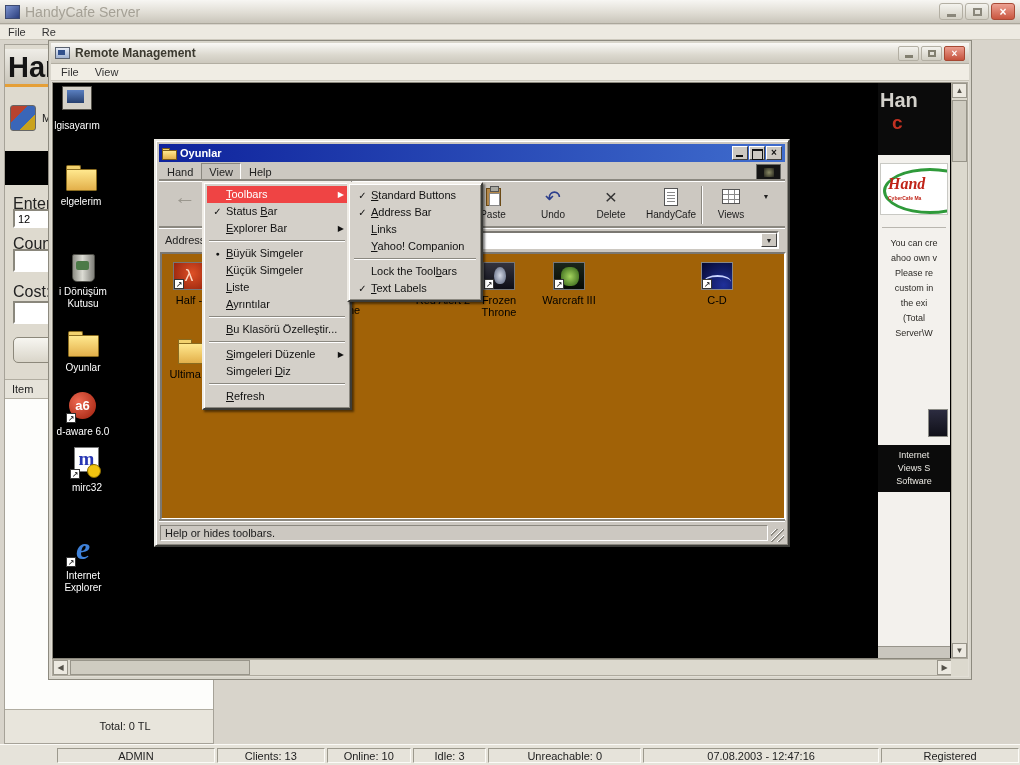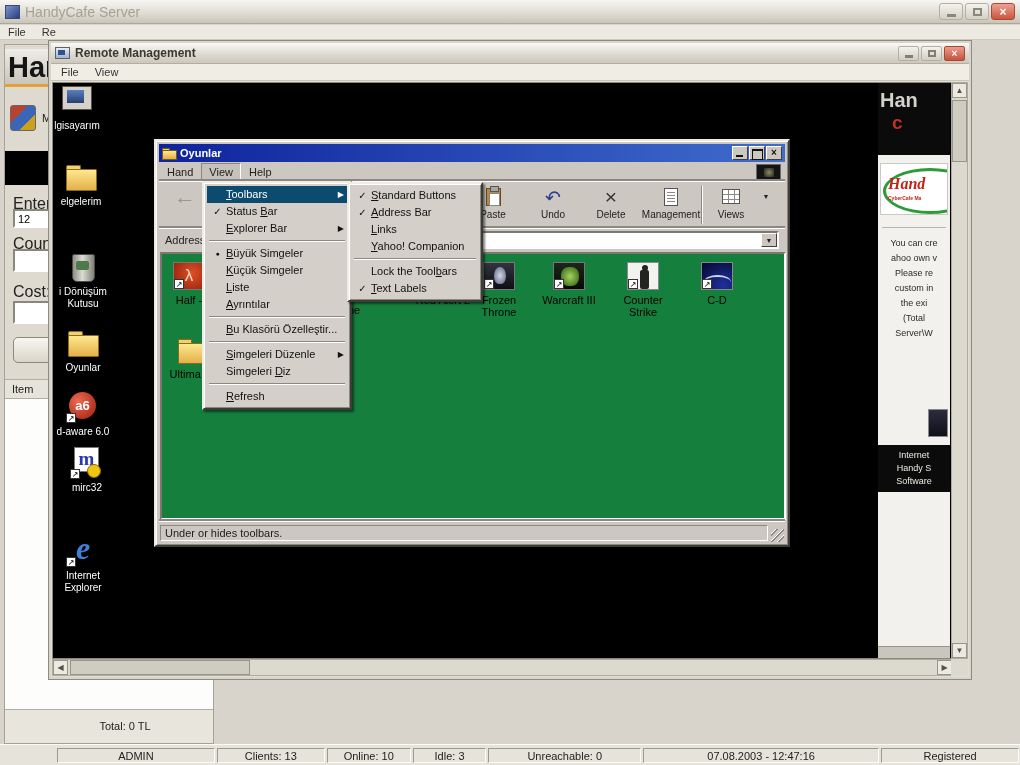--- a/index.html
+++ b/index.html
@@ -160,21 +160,21 @@
   .tbg-views{width:18px;height:15px;background:#fff;border:1px solid #555;
     background-image:linear-gradient(#8a8a8a 1px,transparent 1px),linear-gradient(90deg,#8a8a8a 1px,transparent 1px);
     background-size:6px 5px;background-position:-1px -1px;}
   .tbg-drop{font-size:7px;color:#222;}
   .fw-addressbar{position:absolute;left:3px;top:87px;right:3px;height:22px;border-top:1px solid #fff;
     box-shadow:0 -2px 0 #8b8880;display:flex;align-items:center;font-size:11px;padding:0 6px;}
   .addr-combo{flex:1;height:18px;margin-left:7px;background:#fff;border:2px solid;
     border-color:#7b7872 #fff #fff #7b7872;position:relative;}
   .addr-drop{position:absolute;right:0;top:0;width:16px;height:14px;background:#ccc8c1;
     border:1px solid;border-color:#fff #404040 #404040 #fff;font-size:7px;text-align:center;line-height:13px;color:#222;}
-  .fw-content{position:absolute;left:4px;top:111px;width:626px;height:268px;background:#15803d;
+  .fw-content{position:absolute;left:4px;top:111px;width:626px;height:268px;background:#a16207;
     border:2px solid;border-color:#7b7872 #fff #fff #7b7872;overflow:hidden;}
   .file-item{position:absolute;width:64px;text-align:center;color:#000;}
   .fi-icon{width:32px;height:28px;margin:0 auto;position:relative;border:1px solid transparent;}
   .fi-label{font-size:11px;margin-top:4px;line-height:12px;}
   .fi-frag{position:absolute;font-size:11px;color:#000;}
   .icon-halflife{background:radial-gradient(circle at 60% 40%,#de5026,#8e1f0a);border-color:#777;}
   .icon-halflife::before{content:"\03BB";position:absolute;left:0;right:0;top:0;bottom:0;color:#ffd9c2;
     font-size:17px;line-height:26px;text-align:center;}
   .icon-redalert{background:#3b3733;border-color:#777;}
   .icon-frozen{background:linear-gradient(#33333e,#0e0e16);border-color:#777;}
@@ -203,21 +203,21 @@
   
   .menu{position:absolute;background:#d4d0c9;border:2px solid;border-color:#f0ede7 #3c3c38 #3c3c38 #f0ede7;
     box-shadow:inset 1px 1px 0 #fff,inset -1px -1px 0 #8b8880,2px 2px 2px rgba(0,0,0,.5);
     padding:3px;font-size:11px;color:#111;}
   #view-menu{left:149px;top:98px;width:150px;z-index:10;}
   #toolbars-submenu{left:294px;top:99px;width:136px;z-index:11;}
   .menu-item{position:relative;height:17px;line-height:17px;padding-left:19px;padding-right:14px;white-space:nowrap;}
   .menu-item .mark{position:absolute;left:4px;top:0;width:13px;text-align:center;font-size:10px;}
   .menu-item .mark.radio{font-size:7px;}
   .menu-item .arrow{position:absolute;right:3px;top:0;font-size:8px;}
-  .menu-item.hl{background:#0c4a6e;color:#fff;}
+  .menu-item.hl{background:#ef4444;color:#fff;}
   .menu-sep{height:2px;margin:3px 2px;border-top:1px solid #8b8880;border-bottom:1px solid #fff;}
 
   
   .remote-page{position:absolute;left:825px;top:0;width:72px;height:577px;background:#f3f1ed;z-index:2;overflow:hidden;}
   .rp-banner{height:72px;background:#0b0b0b;overflow:hidden;padding:6px 2px 0 2px;}
   .rp-b1{font-weight:bold;font-size:20px;line-height:22px;color:#d3d1cb;white-space:nowrap;}
   .rp-b2{font-weight:bold;font-size:19px;line-height:24px;color:#c23122;padding-left:12px;white-space:nowrap;}
   .rp-logo{margin:8px 2px 0 2px;height:52px;background:#fff;border:1px solid #c9c9c4;position:relative;overflow:hidden;}
   .rp-logo::before{content:"";position:absolute;left:2px;top:4px;width:88px;height:40px;
     border:3px solid #2f9a3a;border-radius:50%;}
@@ -362,21 +362,21 @@
             <div>ahoo own v</div>
             <div>Please re</div>
             <div>custom in</div>
             <div>the exi</div>
             <div>(Total</div>
             <div>Server\W</div>
           </div>
         <div class="rp-badge"></div>
         <div class="rp-copy" id="rp-copy">
             <div>Internet</div>
-            <div>Handy S</div>
+            <div>Views S</div>
             <div>Software</div>
           </div>
         <div class="rp-footer"></div>
       </div>
 
       <div class="folder-window">
         <div class="fw-titlebar">
           <span class="fw-folder-icon"></span>
           <span class="fw-title">Oyunlar</span>
           <span class="fw-buttons">
@@ -413,21 +413,21 @@
             <div class="tb-btn" style="left: 424px; width: 56px;">
               <div class="tb-ico">
                 <span class="tbg-delete">×</span>
               </div>
               <div class="tb-label">Delete</div>
             </div>
             <div class="tb-btn" style="left: 480px; width: 64px;">
               <div class="tb-ico">
                 <span class="tbg-prop"></span>
               </div>
-              <div class="tb-label">Management</div>
+              <div class="tb-label">HandyCafe</div>
             </div>
             <div class="tb-btn" style="left: 548px; width: 48px;">
               <div class="tb-ico">
                 <span class="tbg-views"></span>
               </div>
               <div class="tb-label">Views</div>
             </div>
             <div class="tb-btn" style="left: 600px; width: 14px;">
               <div class="tb-ico">
                 <span class="tbg-drop">▼</span>
@@ -462,39 +462,33 @@
                 <span class="shortcut"></span>
               </div>
               <div class="fi-label">Frozen Throne</div>
             </div>
             <div class="file-item" style="left: 375px; top: 8px;">
               <div class="fi-icon icon-warcraft">
                 <span class="shortcut"></span>
               </div>
               <div class="fi-label">Warcraft III</div>
             </div>
-            <div class="file-item" style="left: 449px; top: 8px;">
-              <div class="fi-icon icon-cs">
-                <span class="shortcut"></span>
-              </div>
-              <div class="fi-label">Counter Strike</div>
-            </div>
             <div class="file-item" style="left: 523px; top: 8px;">
               <div class="fi-icon icon-cd">
                 <span class="shortcut"></span>
               </div>
               <div class="fi-label">C-D</div>
             </div>
             <div class="file-item" style="left: -3px; top: 82px;">
               <div class="fi-icon icon-folderitem"></div>
               <div class="fi-label">Ultima O</div>
             </div>
           </div>
         <div class="fw-statusbar">
-          <span class="fw-status-panel">Under or hides toolbars.</span>
+          <span class="fw-status-panel">Help or hides toolbars.</span>
           <span class="fw-grip"></span>
         </div>
       </div>
 
       <div class="menu" id="view-menu">
           <div class="menu-item hl"><span class="mark"></span><span><u>T</u>oolbars</span><span class="arrow">▶</span></div>
           <div class="menu-item"><span class="mark">✓</span><span>Status <u>B</u>ar</span></div>
           <div class="menu-item"><span class="mark"></span><span><u>E</u>xplorer Bar</span><span class="arrow">▶</span></div>
           <div class="menu-sep"></div>
           <div class="menu-item"><span class="mark radio">●</span><span><u>B</u>üyük Simgeler</span></div>

